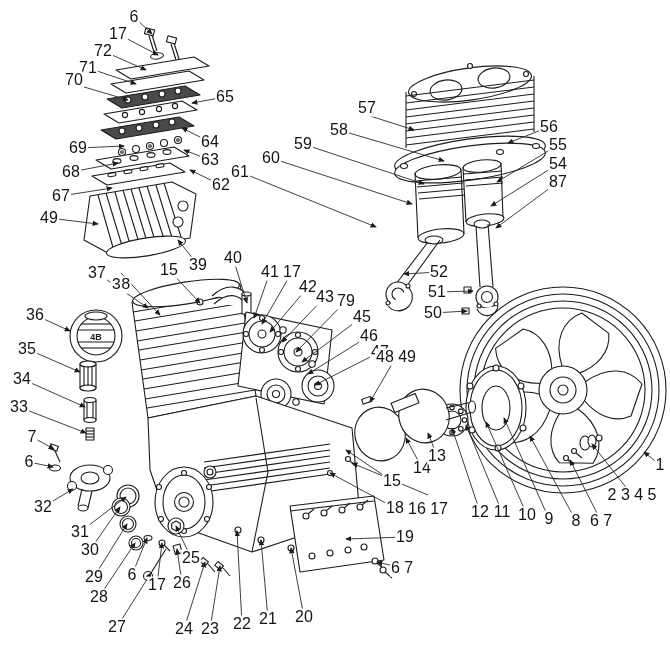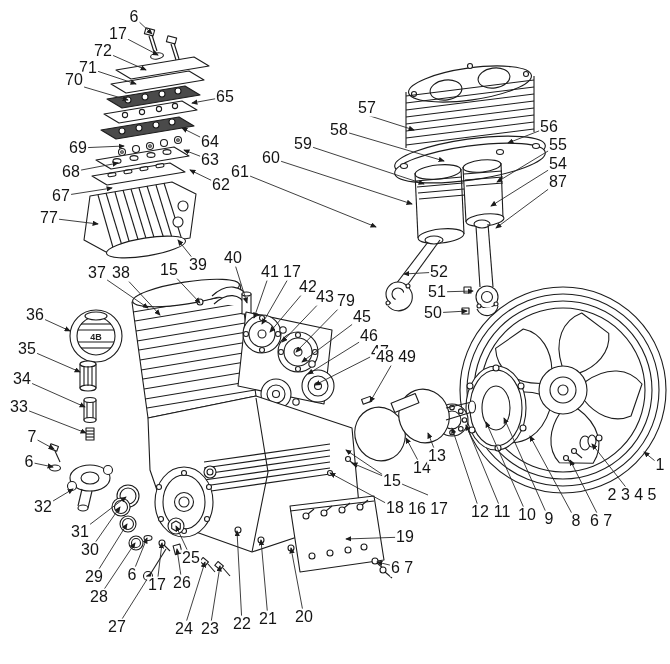--- a/index.html
+++ b/index.html
@@ -507,36 +507,36 @@
       <div class="part-label" style="left: 103px; top: 51px;">72</div>
       <div class="part-label" style="left: 88px; top: 68px;">71</div>
       <div class="part-label" style="left: 74px; top: 80px;">70</div>
       <div class="part-label" style="left: 225px; top: 97px;">65</div>
       <div class="part-label" style="left: 210px; top: 142px;">64</div>
       <div class="part-label" style="left: 78px; top: 148px;">69</div>
       <div class="part-label" style="left: 210px; top: 160px;">63</div>
       <div class="part-label" style="left: 221px; top: 185px;">62</div>
       <div class="part-label" style="left: 71px; top: 172px;">68</div>
       <div class="part-label" style="left: 61px; top: 196px;">67</div>
-      <div class="part-label" style="left: 49px; top: 218px;">77</div>
+      <div class="part-label" style="left: 49px; top: 218px;">49</div>
       <div class="part-label" style="left: 198px; top: 265px;">39</div>
       <div class="part-label" style="left: 367px; top: 108px;">57</div>
       <div class="part-label" style="left: 339px; top: 130px;">58</div>
       <div class="part-label" style="left: 549px; top: 127px;">56</div>
       <div class="part-label" style="left: 303px; top: 144px;">59</div>
       <div class="part-label" style="left: 558px; top: 145px;">55</div>
       <div class="part-label" style="left: 271px; top: 158px;">60</div>
       <div class="part-label" style="left: 558px; top: 164px;">54</div>
       <div class="part-label" style="left: 240px; top: 172px;">61</div>
       <div class="part-label" style="left: 558px; top: 182px;">87</div>
       <div class="part-label" style="left: 439px; top: 272px;">52</div>
       <div class="part-label" style="left: 437px; top: 292px;">51</div>
       <div class="part-label" style="left: 433px; top: 313px;">50</div>
       <div class="part-label" style="left: 97px; top: 273px;">37</div>
-      <div class="part-label" style="left: 121px; top: 273px;">38</div>
+      <div class="part-label" style="left: 121px; top: 285px; font-family: Liberation Mono, monospace;">38</div>
       <div class="part-label" style="left: 169px; top: 270px;">15</div>
       <div class="part-label" style="left: 233px; top: 258px;">40</div>
       <div class="part-label" style="left: 270px; top: 272px;">41</div>
       <div class="part-label" style="left: 292px; top: 272px;">17</div>
       <div class="part-label" style="left: 308px; top: 287px;">42</div>
       <div class="part-label" style="left: 325px; top: 297px;">43</div>
       <div class="part-label" style="left: 346px; top: 301px;">79</div>
       <div class="part-label" style="left: 362px; top: 317px;">45</div>
       <div class="part-label" style="left: 369px; top: 336px;">46</div>
       <div class="part-label" style="left: 380px; top: 352px;">47</div>

